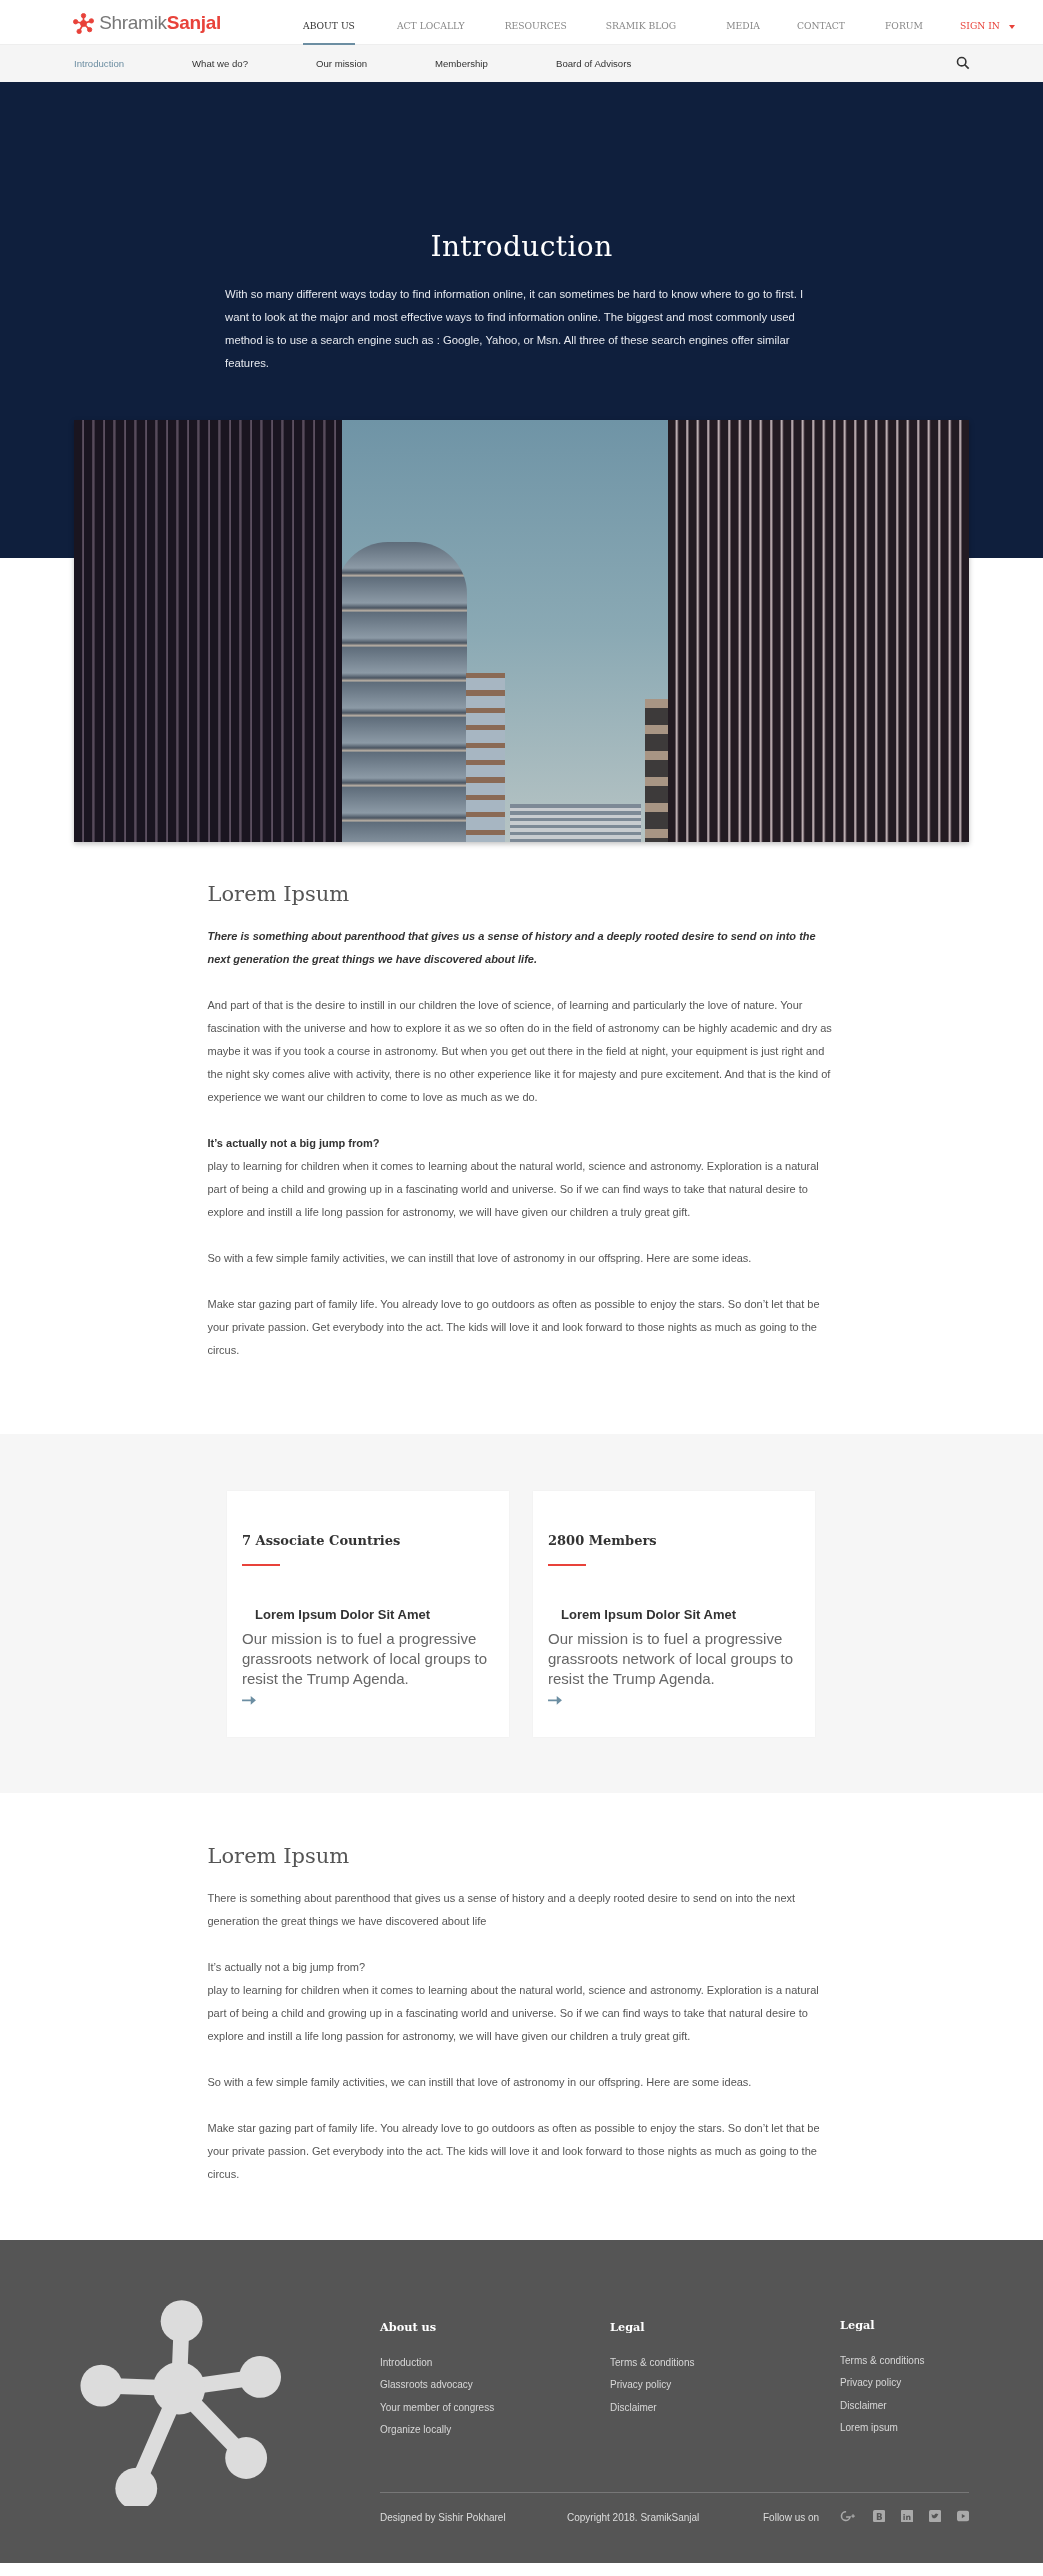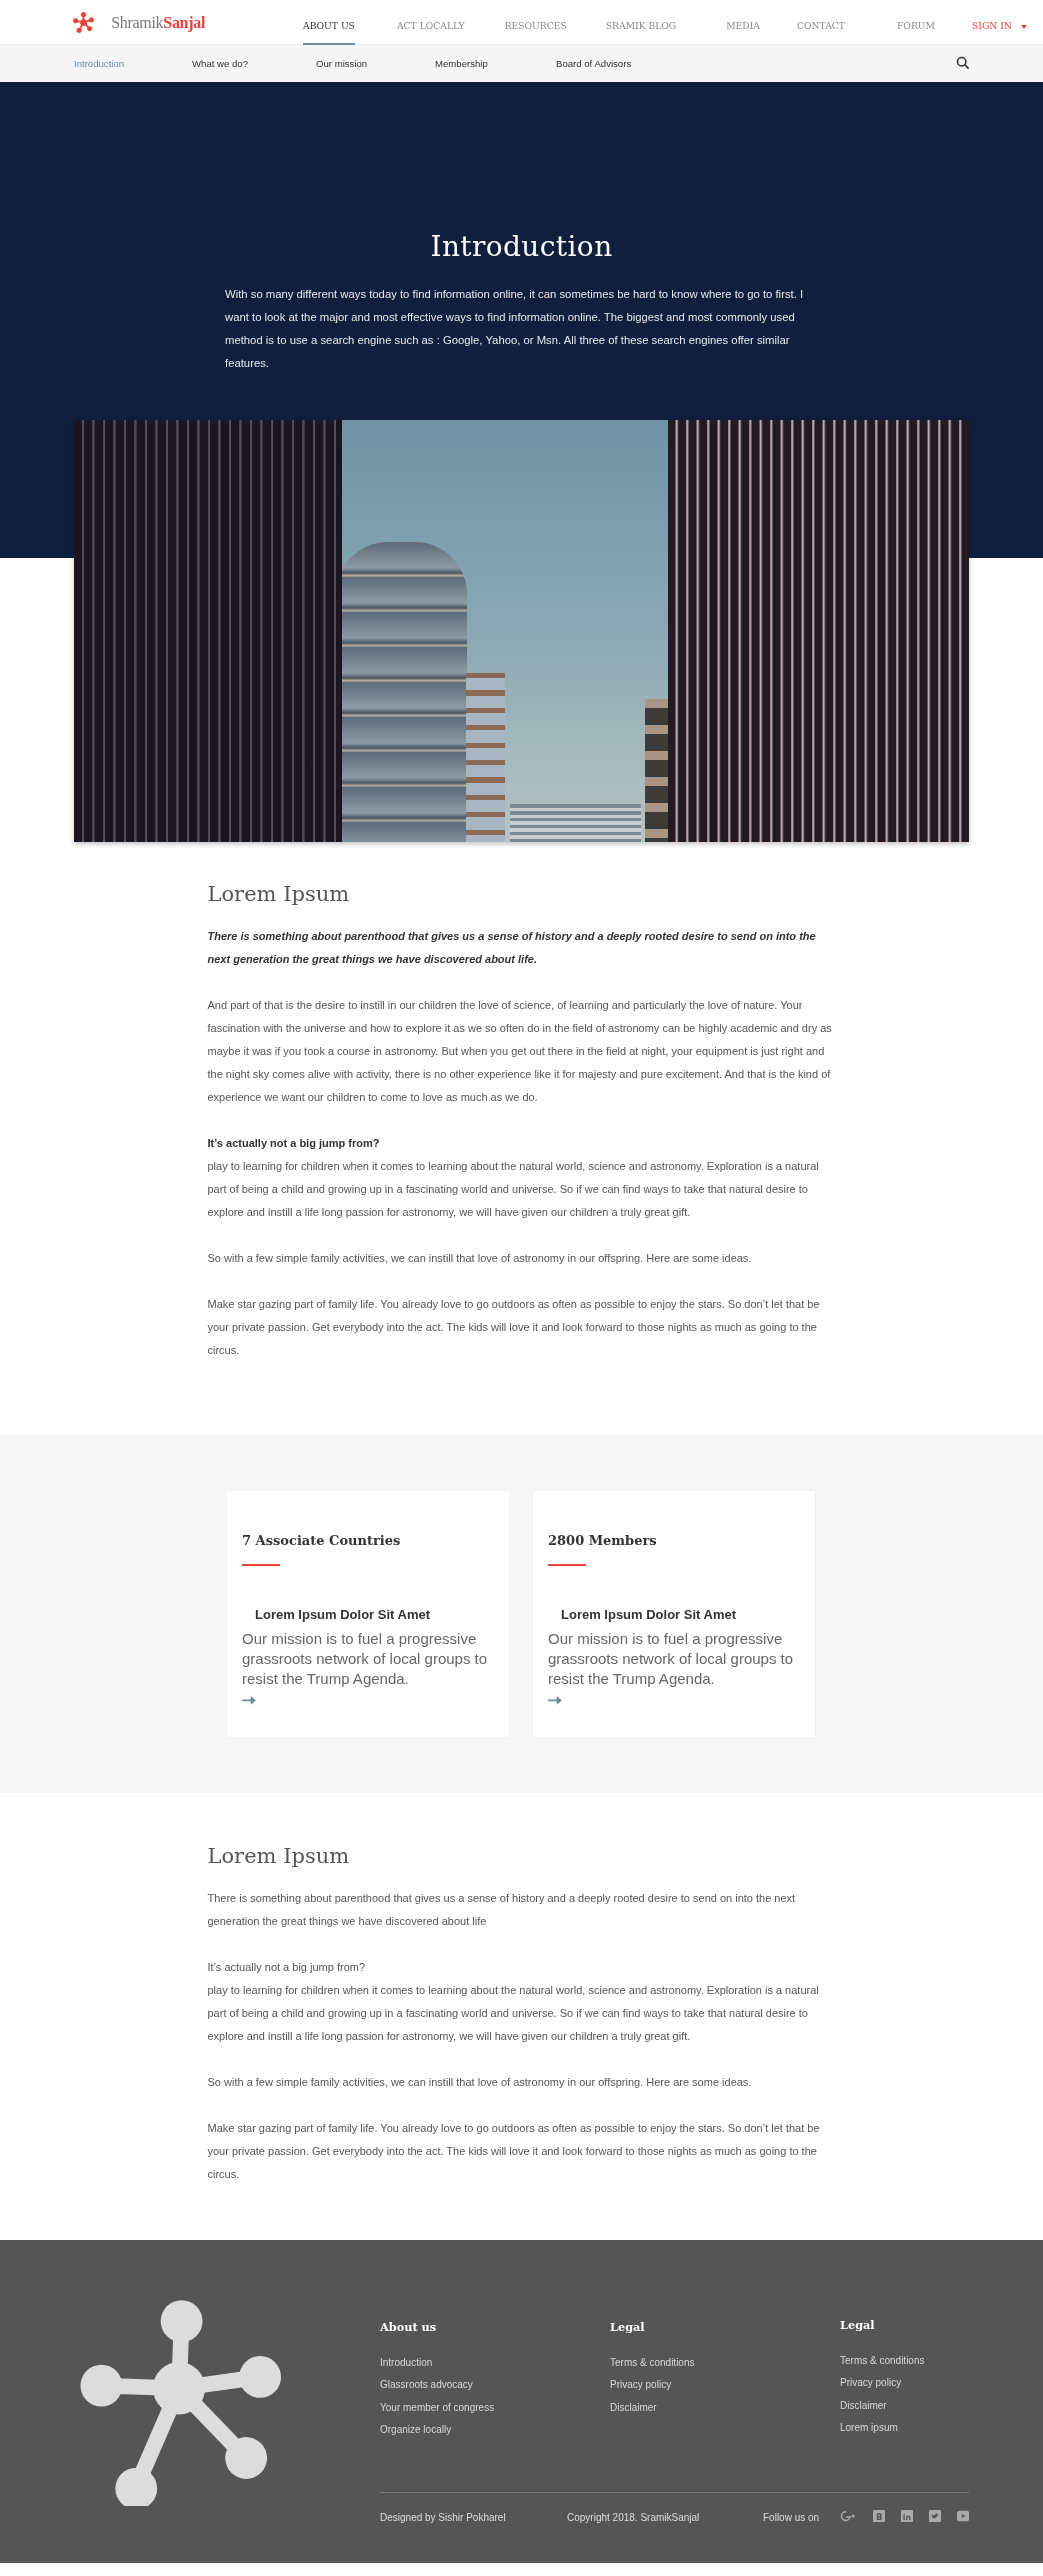--- a/index.html
+++ b/index.html
@@ -2,21 +2,21 @@
 <html style="font-size:14px"><head>
 <meta charset="utf-8">
 <style>
   * { box-sizing: border-box; margin: 0; padding: 0; }
   html, body { width: 1043px; background: #fff; }
   body { font-family: "Liberation Sans", "DejaVu Sans", sans-serif; color: #555; }
 
   
   .topbar { height: 45px; background: #fff; position: relative; border-bottom: 0.9px solid #eee; }
   .logo { position: absolute; left: 73px; top: 12.2px; display: flex; align-items: center; gap: 5.2px; }
-  .logo-text { font-size: 16px; color: #777; font-family: Liberation Serif, serif; letter-spacing: -0.3px; margin-left: 12px; }
+  .logo-text { font-size: 19px; color: #777; font-family: Liberation Sans, sans-serif; letter-spacing: -0.3px; }
   .logo-text b { color: #e8423a; font-weight: bold; }
   .mainnav { position: absolute; left: 303px; top: 0; height: 45px; display: flex; align-items: center; }
   .mainnav a { font-family: "DejaVu Serif", serif; font-size: 9.2px; color: #888; text-decoration: none; text-transform: uppercase; position: relative; height: 45px; line-height: 51px; }
   .mainnav a.active { color: #333; }
   .mainnav a.active::after { content: ""; position: absolute; left: 0; right: 0; bottom: 0; height: 1.7px; background: #6c8ea2; }
   .mainnav a.signin { color: #e8423a; }
   .caret { display: inline-block; width: 0; height: 0; border-left: 3.5px solid transparent; border-right: 3.5px solid transparent; border-top: 4.4px solid #e8423a; margin-left: 8.7px; vertical-align: middle; }
 
   .subnav { height: 37px; background: #f5f5f5; position: relative; }
   .subnav a { position: absolute; top: 0; line-height: 38px; font-size: 9.6px; color: #333; text-decoration: none; }
@@ -87,21 +87,21 @@
       </g>
     </svg>
     <span class="logo-text"><span>Shramik</span><b>Sanjal</b></span>
   </a>
   <nav class="mainnav">
     <a class="active" style="margin-right:42px">ABOUT US</a>
     <a style="margin-right:40px">ACT LOCALLY</a>
     <a style="margin-right:39px">RESOURCES</a>
     <a style="margin-right:50px">SRAMIK BLOG</a>
     <a style="margin-right:37px">MEDIA</a>
-    <a style="margin-right:52px">CONTACT</a>
+    <a style="margin-right:40px">CONTACT</a>
     <a style="margin-right:37px">FORUM</a>
     <a class="signin"><span>SIGN IN</span><span class="caret"></span></a>
   </nav>
 </header>
 
 <div class="subnav">
   <a class="active" style="left:74px">Introduction</a>
   <a style="left:192px">What we do?</a>
   <a style="left:316px">Our mission</a>
   <a style="left:435px">Membership</a>

